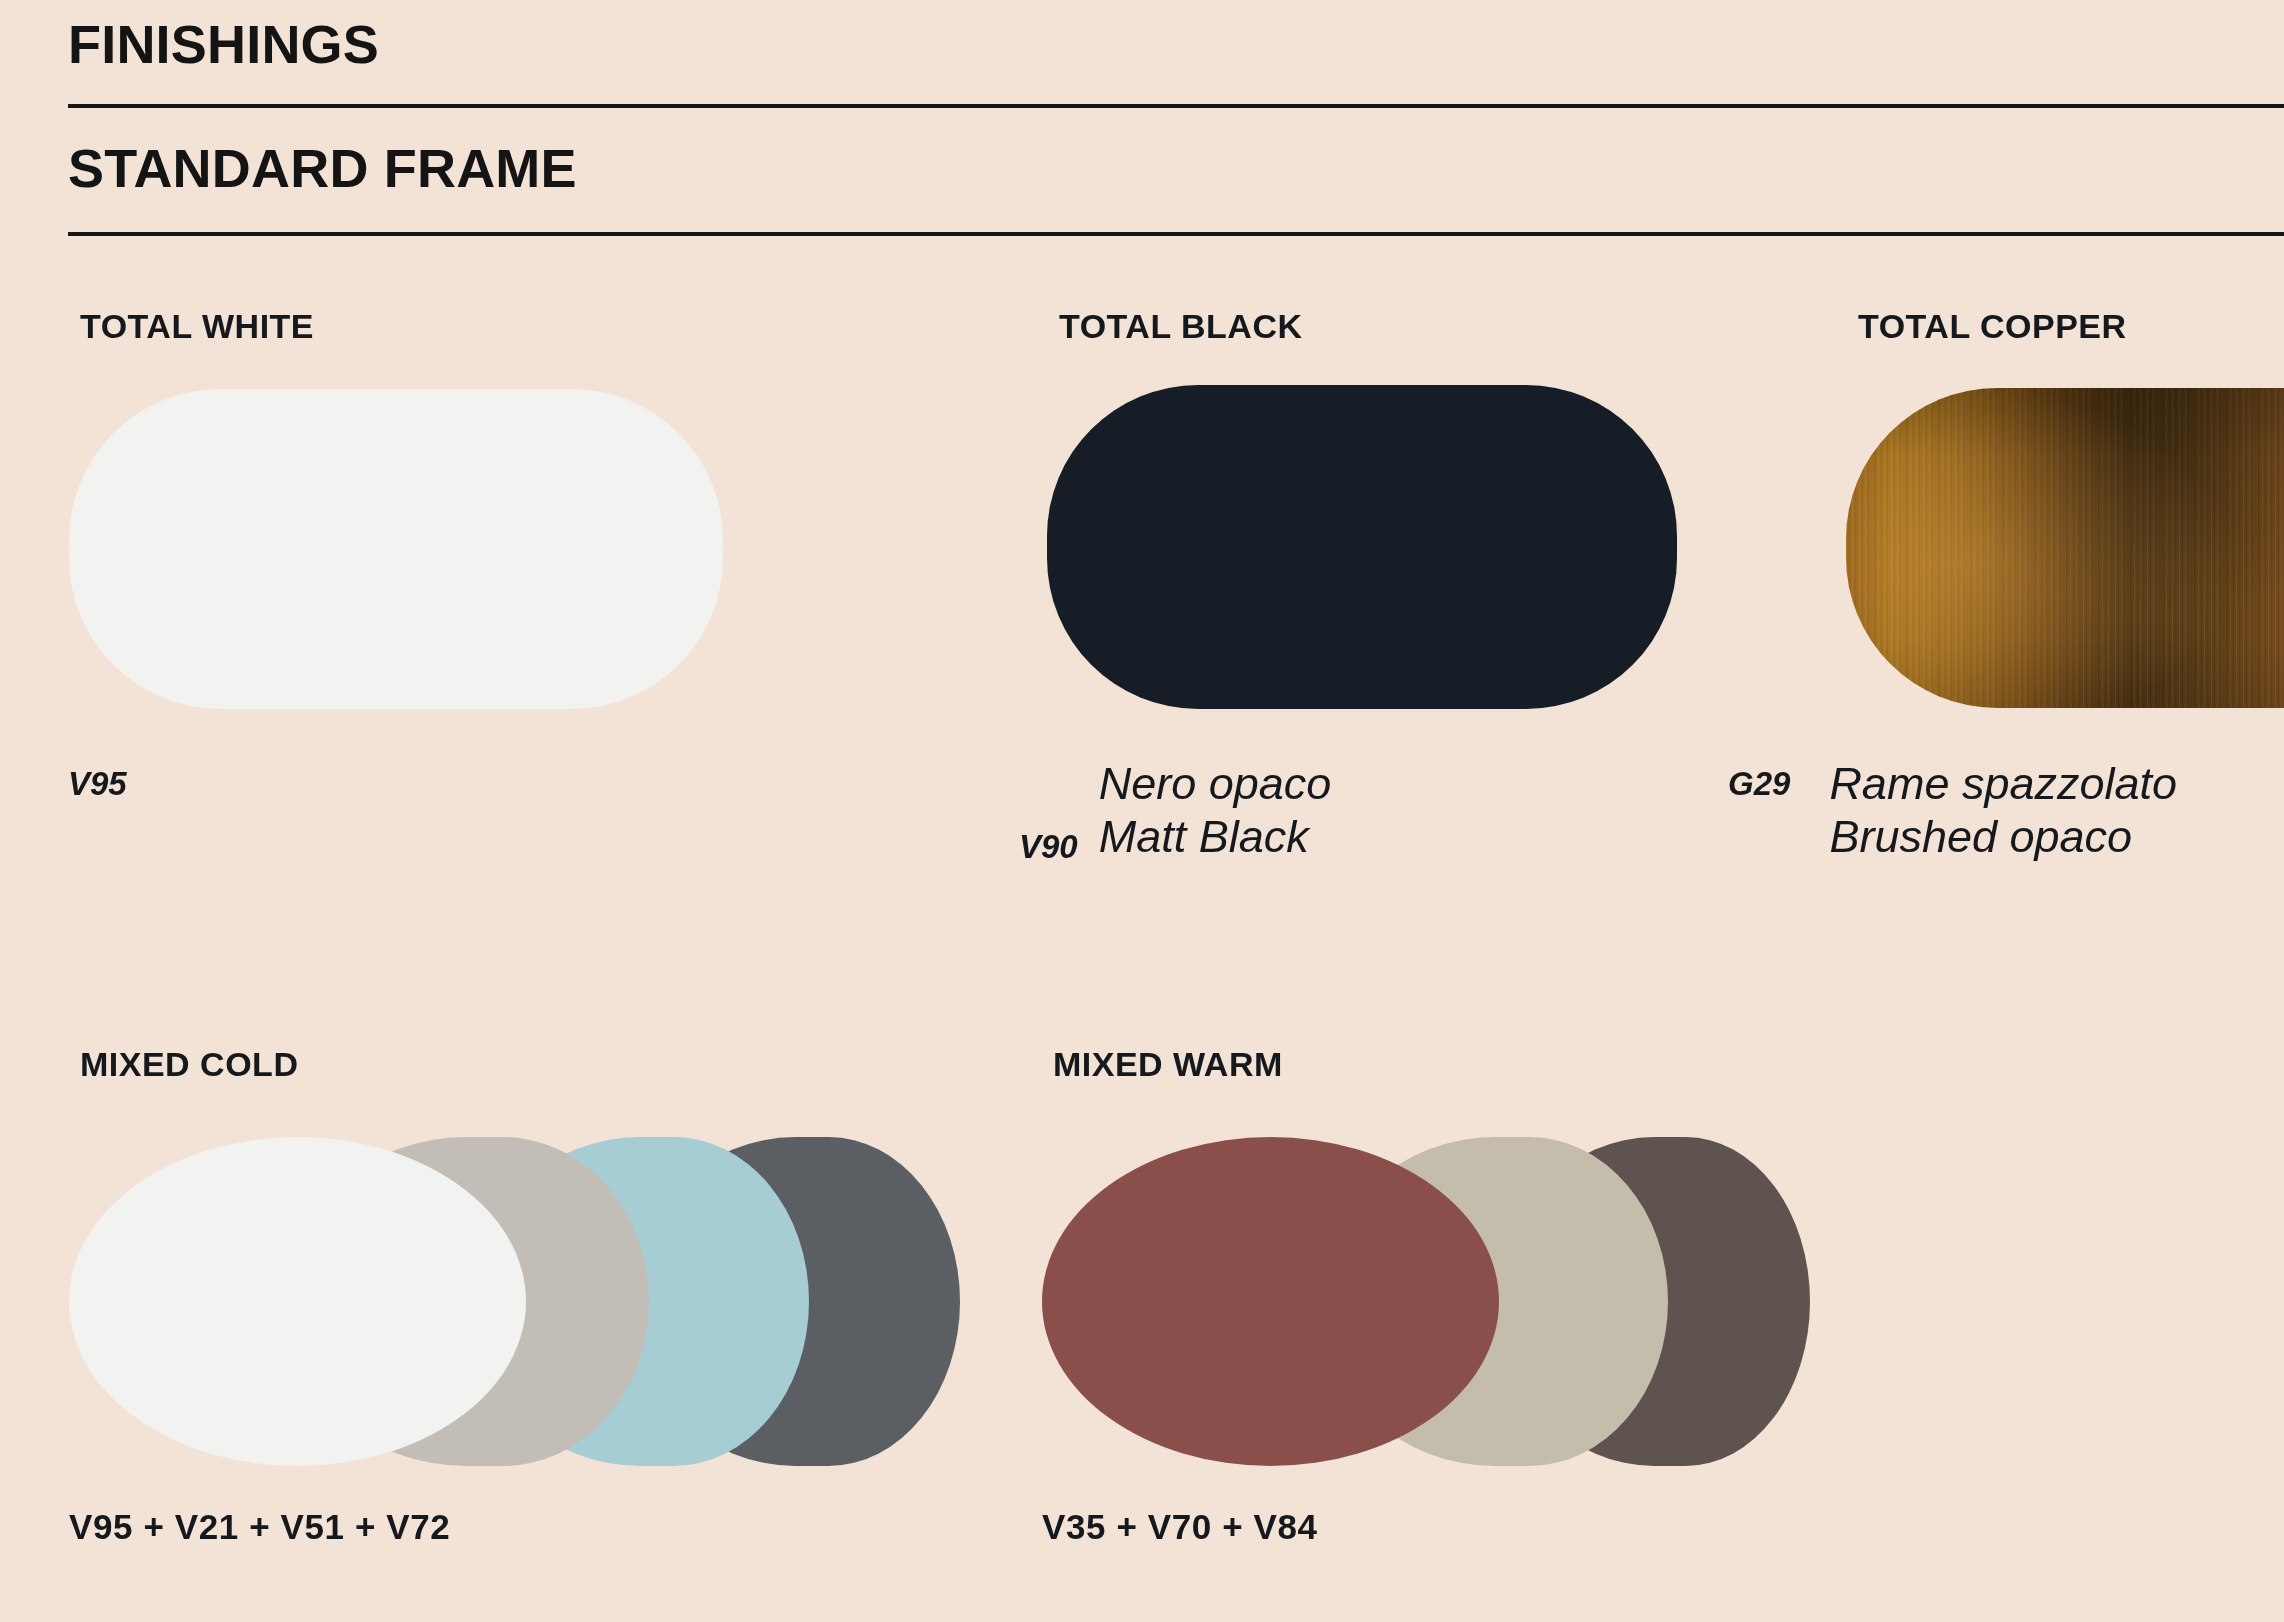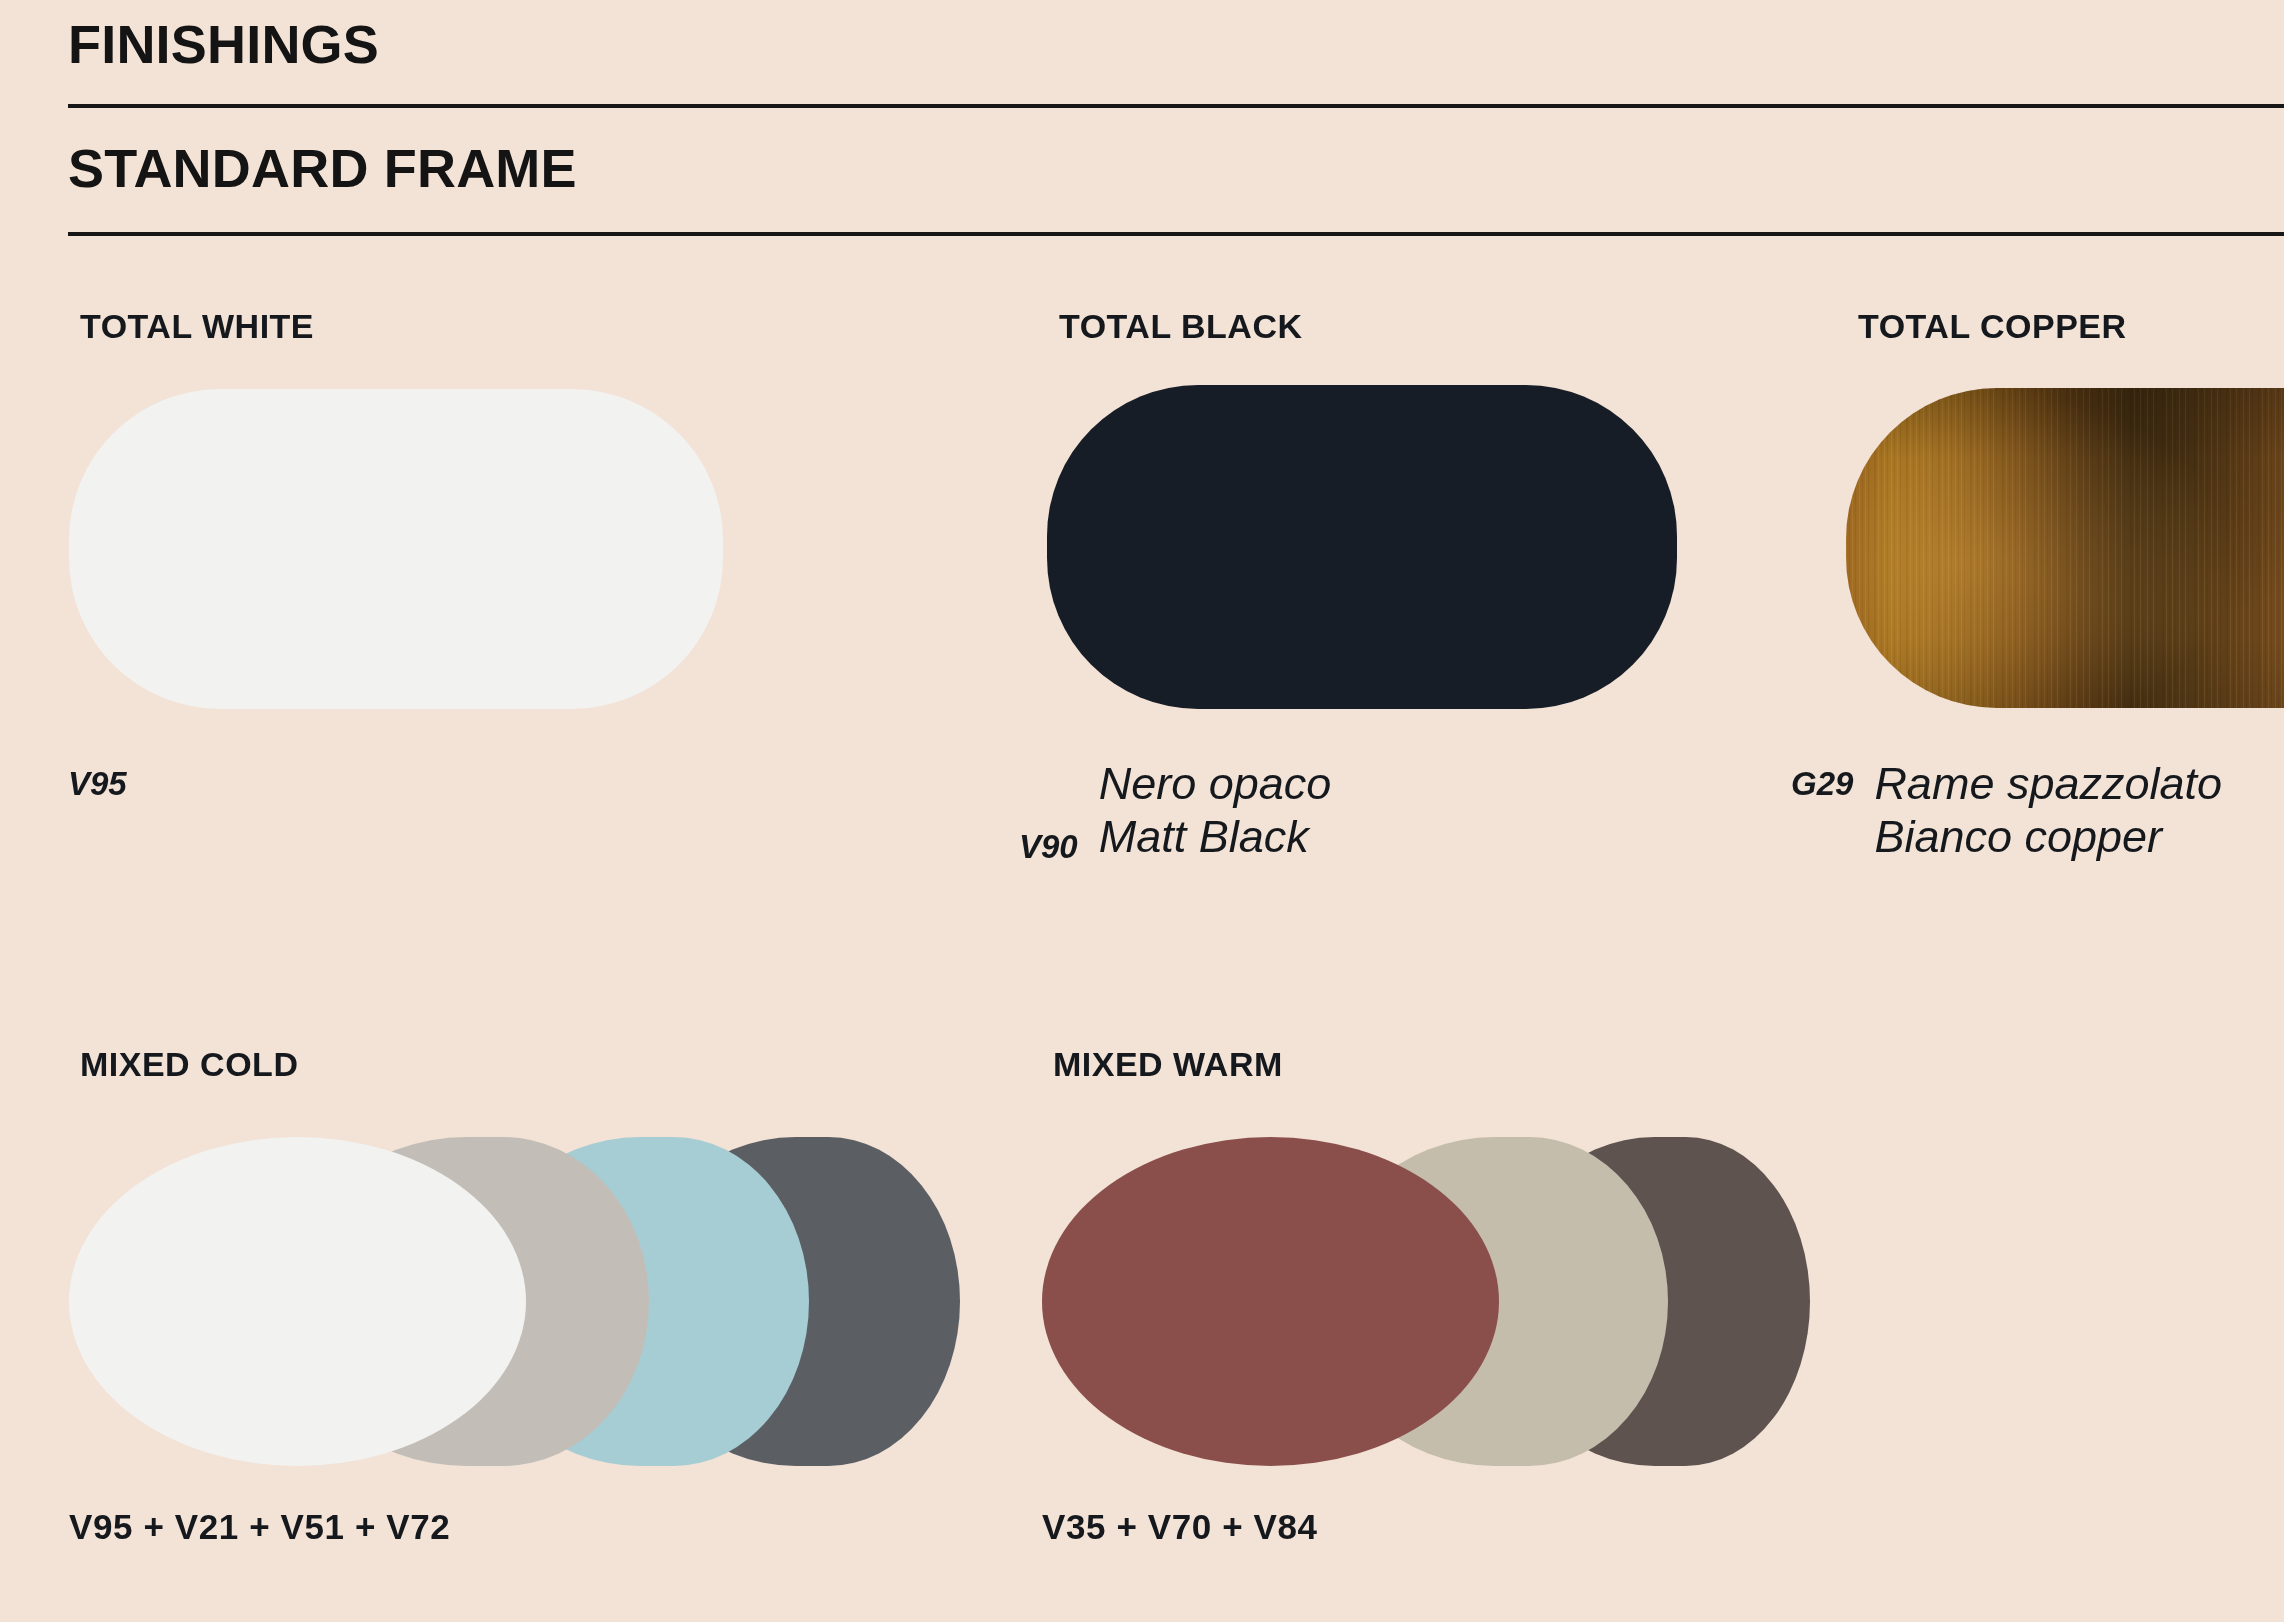--- a/index.html
+++ b/index.html
@@ -188,25 +188,25 @@
   <span class="names">
     <span>Nero opaco</span><br>
     <span>Matt Black</span>
   </span>
 </div>
 
 <div class="group-label" style="left:1846px; top:307px;">TOTAL COPPER</div>
 
 <div class="swatch pill" id="sw-copper"></div>
 
-<div class="caption" style="left:1791px; top:757px;">
+<div class="caption" style="left:1728px; top:757px;gap:18px;">
   <span class="code">G29</span>
   <span class="names">
     <span>Rame spazzolato</span><br>
-    <span>Bianco copper</span>
+    <span>Brushed opaco</span>
   </span>
 </div>
 
 <div class="group-label" style="left:68px; top:1045px;">MIXED COLD</div>
 
 <div class="stack" id="stack-cold" style="left:69px; top:1137px; width:914px;">
   <div class="disc flatright" id="cold-d4" style="left:562px; width:329px; background:#5b5f64; z-index:1;"></div>
   <div class="disc flatright" id="cold-d3" style="left:402px; width:338px; background:#a6ccd4; z-index:2;"></div>
   <div class="disc flatright" id="cold-d2" style="left:215px; width:365px; background:#c2beb7; z-index:3;"></div>
   <div class="disc" id="cold-d1" style="left:0px; width:457px; background:#f2f2f1; z-index:4;"></div>

